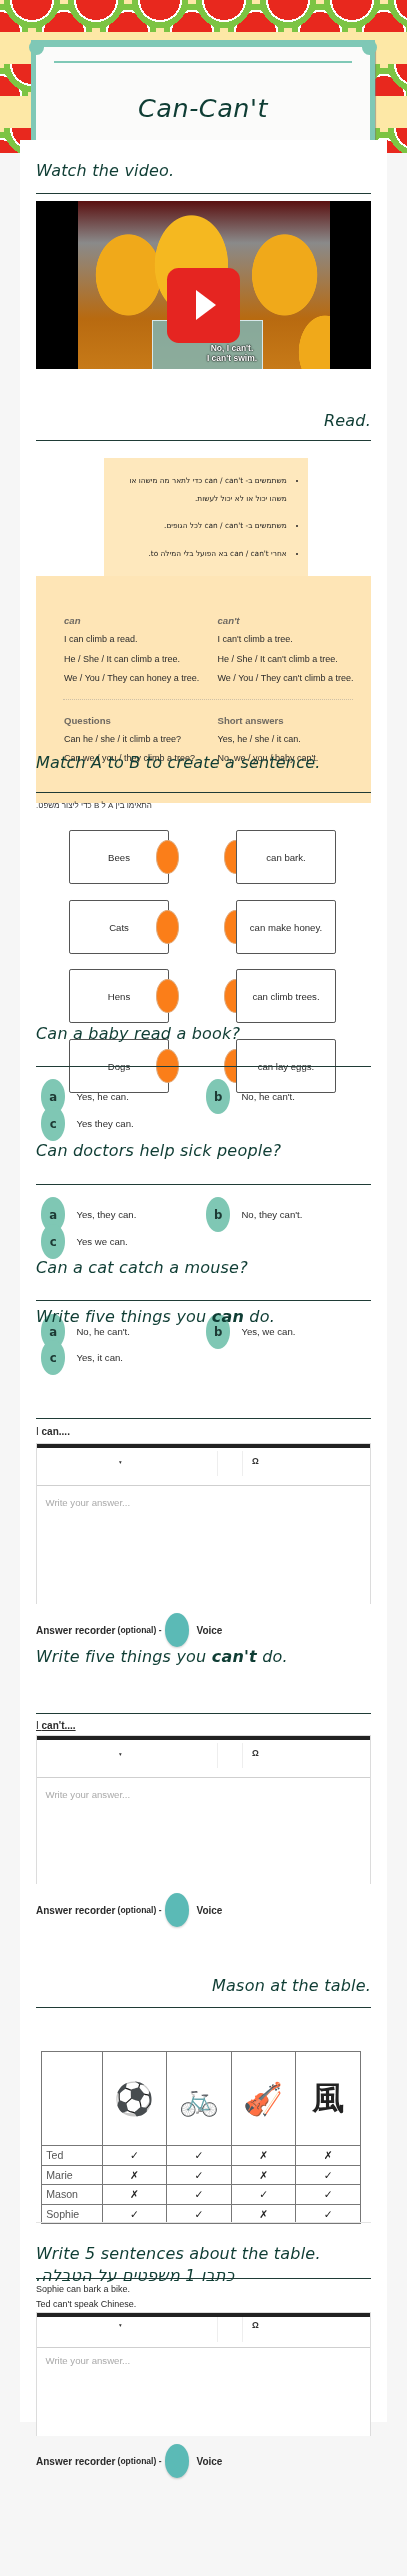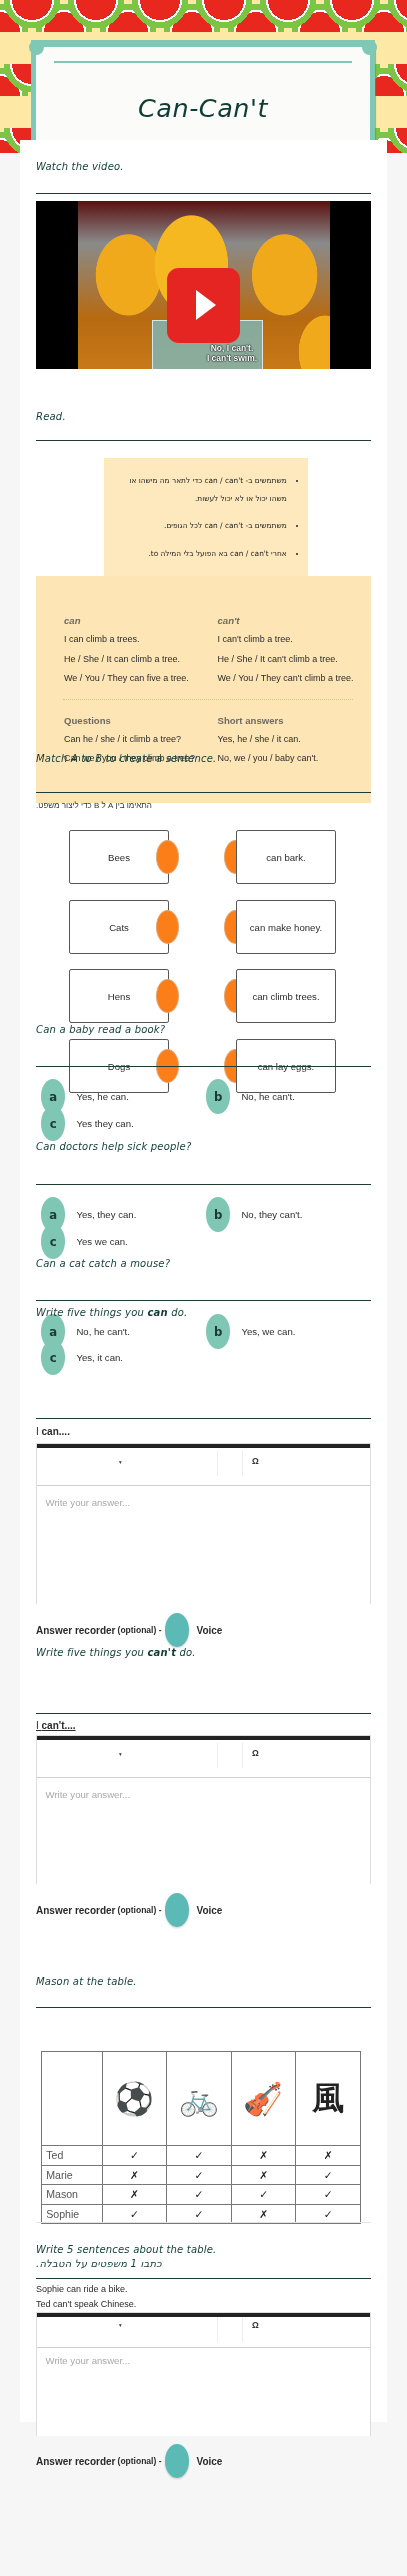--- a/index.html
+++ b/index.html
@@ -48,23 +48,23 @@
   }
 
   
   .card {
     position: absolute; left: 20px; top: 140px; width: 367px; height: 2282px;
     background: #ffffff;
   }
   .section { position: absolute; left: 16px; width: 335px; }
   .sec-title {
     font-family: "DejaVu Sans", sans-serif; font-style: italic;
-    font-size: 10px; color: #0f3d34; letter-spacing: 0.2px;
-  }
-  .sec-title.center { text-align: left; }
+    font-size: 16px; color: #0f3d34; letter-spacing: 0.2px;
+  }
+  .sec-title.center { text-align: right; }
   .sec-title b { font-weight: bold; }
   .rule { height: 0.5px; background: #1f3b36; width: 335px; }
 
   
   .video { position: absolute; left: 16px; top: 61px; width: 335px; height: 168px; background: #000; overflow: hidden; }
   .video-scene {
     position: absolute; left: 42px; top: 0; width: 252px; height: 168px;
     background:
       radial-gradient(ellipse 37px 50px at 45% 38%, #f5b820 0 98%, transparent 100%),
       radial-gradient(ellipse 33px 41px at 20% 44%, #f0a91a 0 98%, transparent 100%),
@@ -207,23 +207,23 @@
     <li>משתמשים ב- can / can't לכל הגופים.</li>
     <li>אחרי can / can't בא הפועל בלי המילה to.</li>
     <li>כאשר שואלים שאלה, אפשר להתחיל במילה can.</li>
     <li>בדרך כלל עונים על שאלות עם can בתשובות קצרות.</li>
   </ul>
 
   <div class="grammar-box">
     <div class="gcols">
       <div class="gcol">
         <div class="gh it">can</div>
-        <div class="gl">I can climb a trees.</div>
+        <div class="gl">I can climb a read.</div>
         <div class="gl">He / She / It can climb a tree.</div>
-        <div class="gl">We / You / They can five a tree.</div>
+        <div class="gl">We / You / They can honey a tree.</div>
       </div>
       <div class="gcol">
         <div class="gh it">can't</div>
         <div class="gl">I can't climb a tree.</div>
         <div class="gl">He / She / It can't climb a tree.</div>
         <div class="gl">We / You / They can't climb a tree.</div>
       </div>
     </div>
     <div class="gdiv"></div>
     <div class="gcols">
@@ -418,21 +418,21 @@
   </tbody>
     </table>
   <div class="grey-sep" style="top:2082px;"></div>
 
   <div class="section" style="top:2104px;">
     <div class="sec-title">Write 5 sentences about the table.</div>
     <div class="sec-title" style="direction:rtl;text-align:left;margin-top:3.2px;">כתבו 1 משפטים על הטבלה.</div>
   </div>
   <div class="rule" style="position:absolute;left:16px;top:2138px;"></div>
   <div class="examples" style="top:2144px;">
-    <div>Sophie can ride a bike.</div>
+    <div>Sophie can bark a bike.</div>
     <div>Ted can't speak Chinese.</div>
   </div>
   <div class="editor" style="top:2172px;height:124px;">
     <div class="editor-topbar"></div>
     <div class="editor-toolbar" style="height:31px;">
       <span class="tb-caret" style="top:5.3px;">▾</span>
       <div class="tb-sep" style="left:180px;top:0;"></div>
       <div class="tb-sep" style="left:205px;top:0;"></div>
       <span class="tb-omega" style="top:3.2px;">Ω</span>
     </div>

